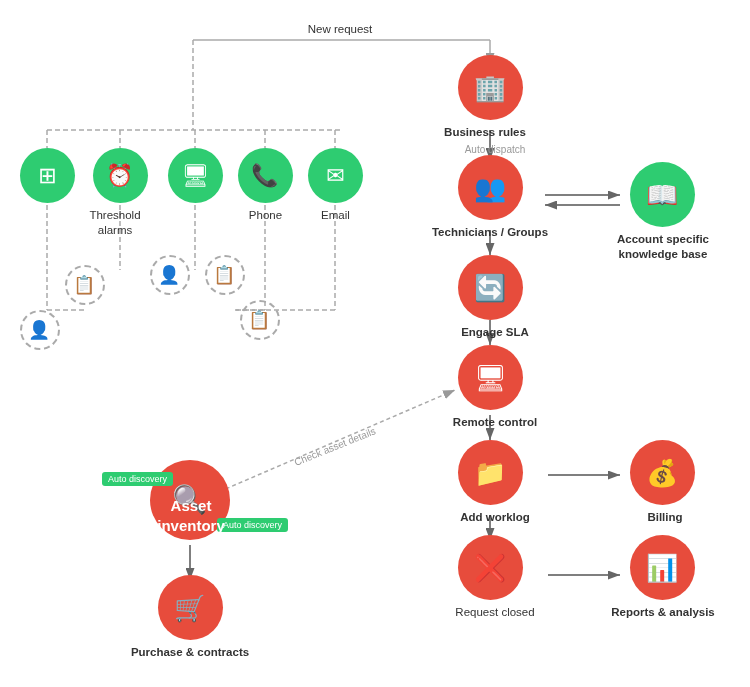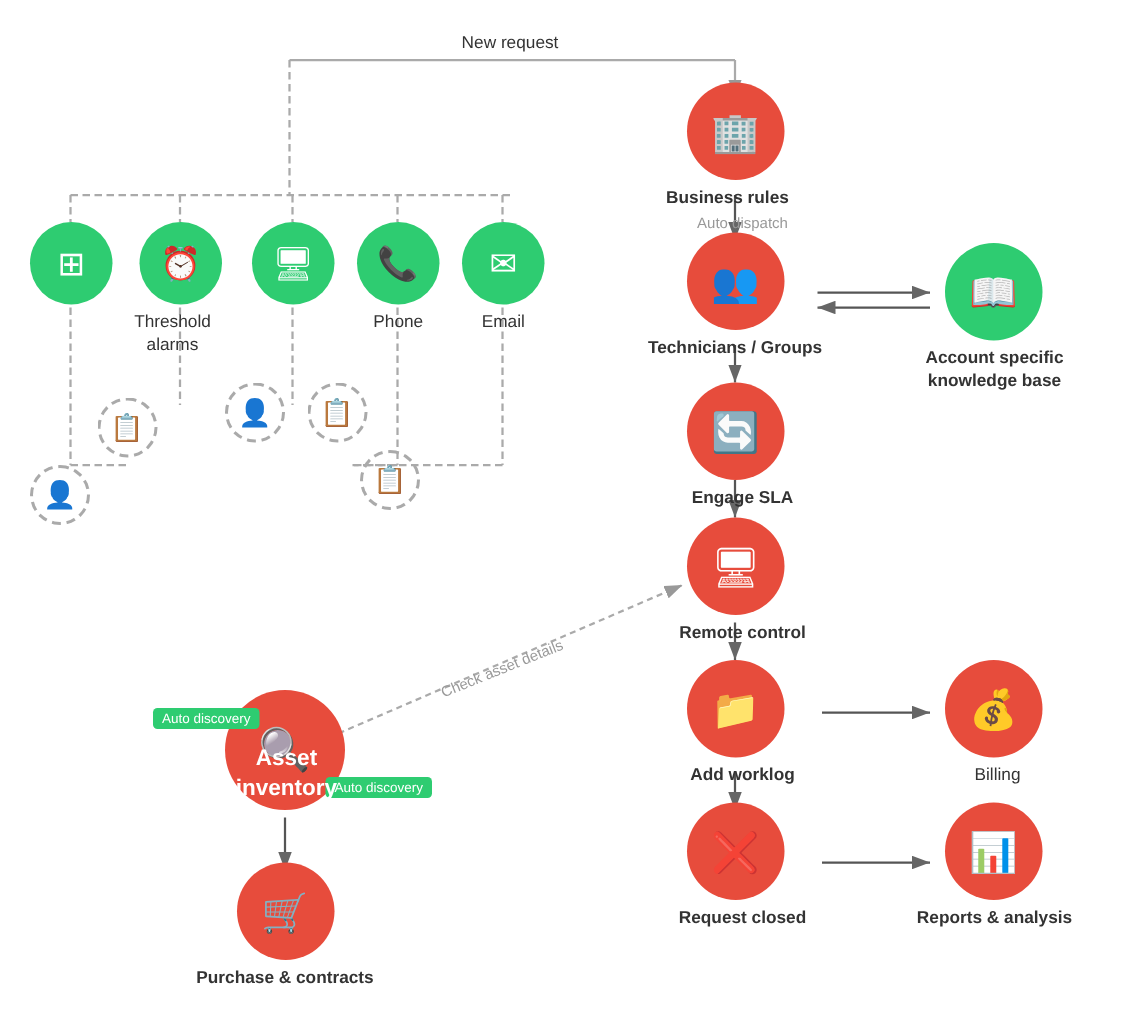--- a/index.html
+++ b/index.html
@@ -232,35 +232,35 @@
   <div class="circle circle-red" style="width:65px;height:65px;left:458px;top:440px;">
     <span class="icon-inner" style="font-size:26px;">📁</span>
   </div>
   <div class="node-label" style="left:435px;top:510px;width:120px;font-weight:600;">
     <span>Add worklog</span>
   </div>
 
   <div class="circle circle-red" style="width:65px;height:65px;left:630px;top:440px;">
     <span class="icon-inner" style="font-size:26px;">💰</span>
   </div>
-  <div class="node-label" style="left:630px;top:510px;width:70px;font-weight:400;">
+  <div class="node-label" style="left:630px;top:510px;width:70px;font-weight:700;">
     <span>Billing</span>
   </div>
 
   <div class="circle circle-red" style="width:65px;height:65px;left:158px;top:575px;">
     <span class="icon-inner" style="font-size:26px;">🛒</span>
   </div>
   <div class="node-label" style="left:130px;top:645px;width:120px;font-weight:600;">
     <span>Purchase &amp; contracts</span>
   </div>
 
   <div class="circle circle-red" style="width:65px;height:65px;left:458px;top:535px;">
     <span class="icon-inner" style="font-size:26px;">❌</span>
   </div>
-  <div class="node-label" style="left:435px;top:605px;width:120px;font-weight:700;">
+  <div class="node-label" style="left:435px;top:605px;width:120px;font-weight:400;">
     <span>Request closed</span>
   </div>
 
   <div class="circle circle-red" style="width:65px;height:65px;left:630px;top:535px;">
     <span class="icon-inner" style="font-size:26px;">📊</span>
   </div>
   <div class="node-label" style="left:608px;top:605px;width:110px;font-weight:600;">
     <span>Reports &amp; analysis</span>
   </div>
 

